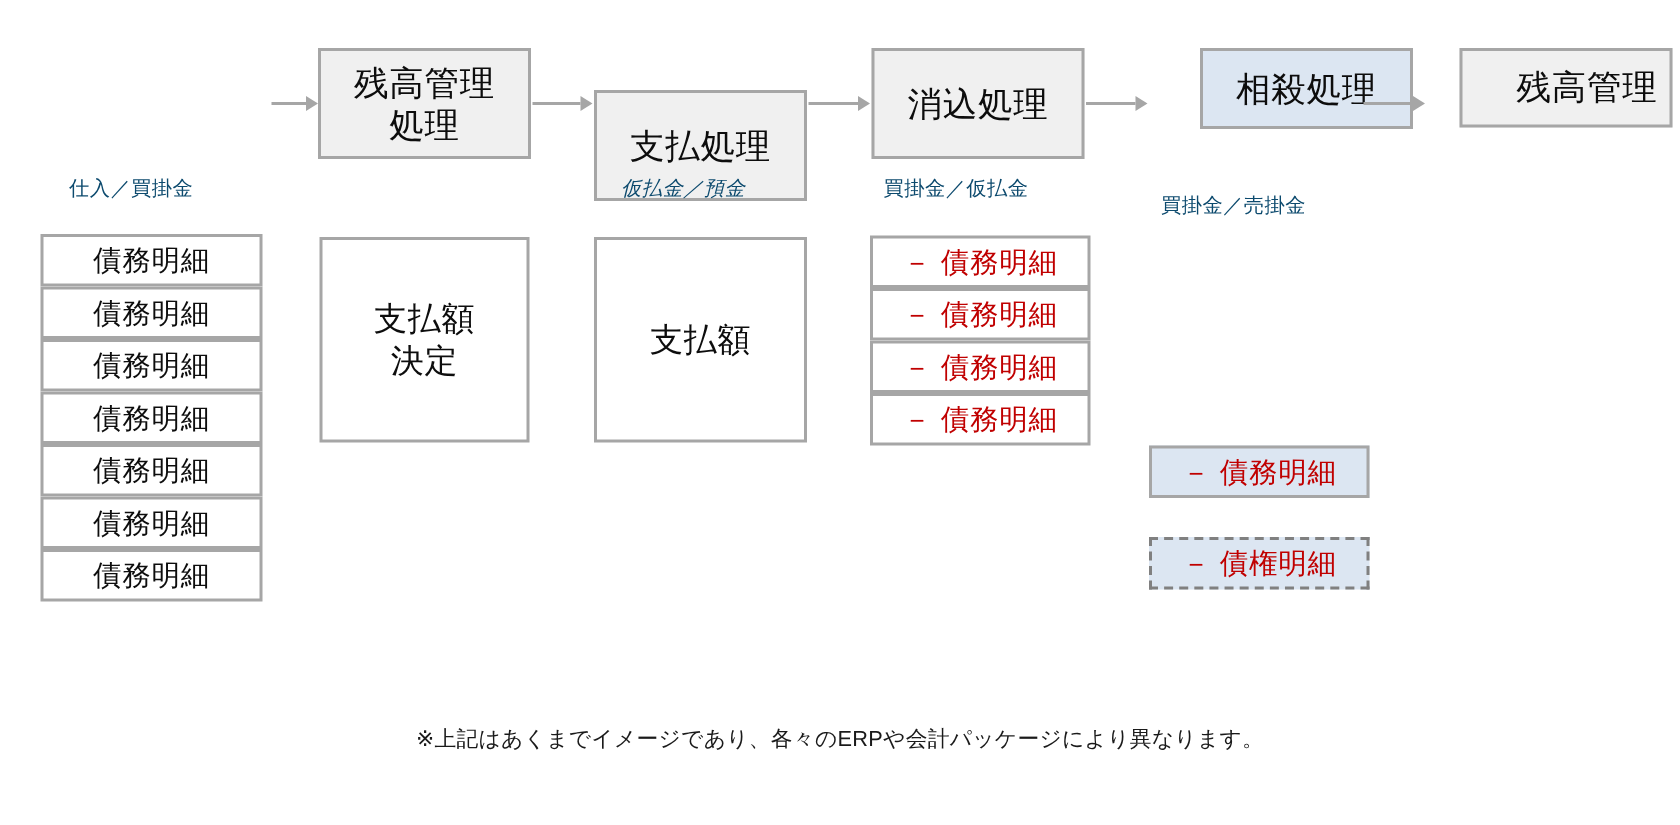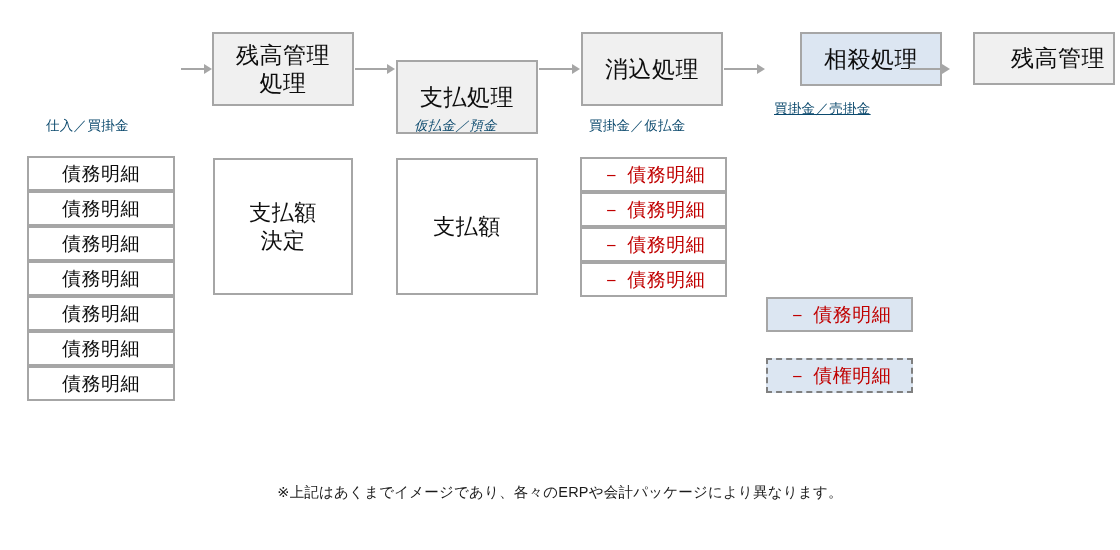--- a/index.html
+++ b/index.html
@@ -171,21 +171,21 @@
 
   <div class="abs caption" style="left:46px; top:117px;">
     <span>仕入／買掛金</span>
   </div>
   <div class="abs caption" style="left:414px; top:117px;font-style:italic;">
     <span>仮払金／預金</span>
   </div>
   <div class="abs caption" style="left:589px; top:117px;">
     <span>買掛金／仮払金</span>
   </div>
-  <div class="abs caption" style="left:774px; top:100px;text-decoration:underline;">
+  <div class="abs caption" style="left:774px; top:128px;">
     <span>買掛金／売掛金</span>
   </div>
 
   <div class="abs row" style="left:27px; top:156px; width:148px; height:35px;">
     <span>債務明細</span>
   </div>
   <div class="abs row" style="left:27px; top:191px; width:148px; height:35px;">
     <span>債務明細</span>
   </div>
   <div class="abs row" style="left:27px; top:226px; width:148px; height:35px;">

